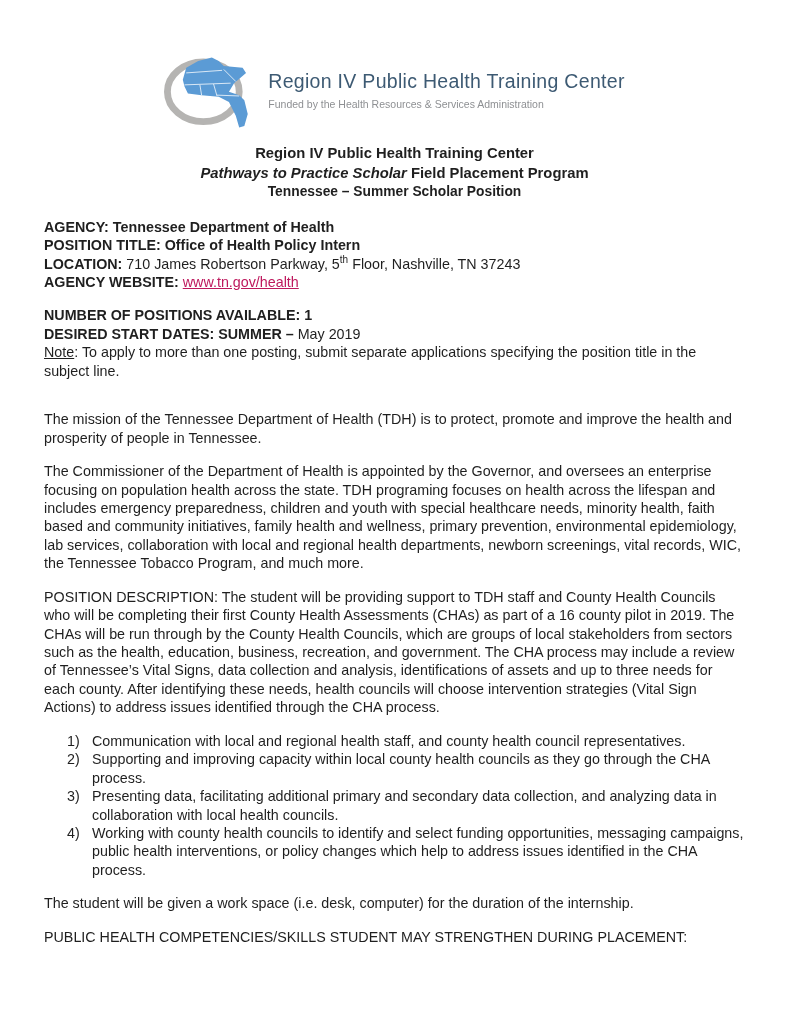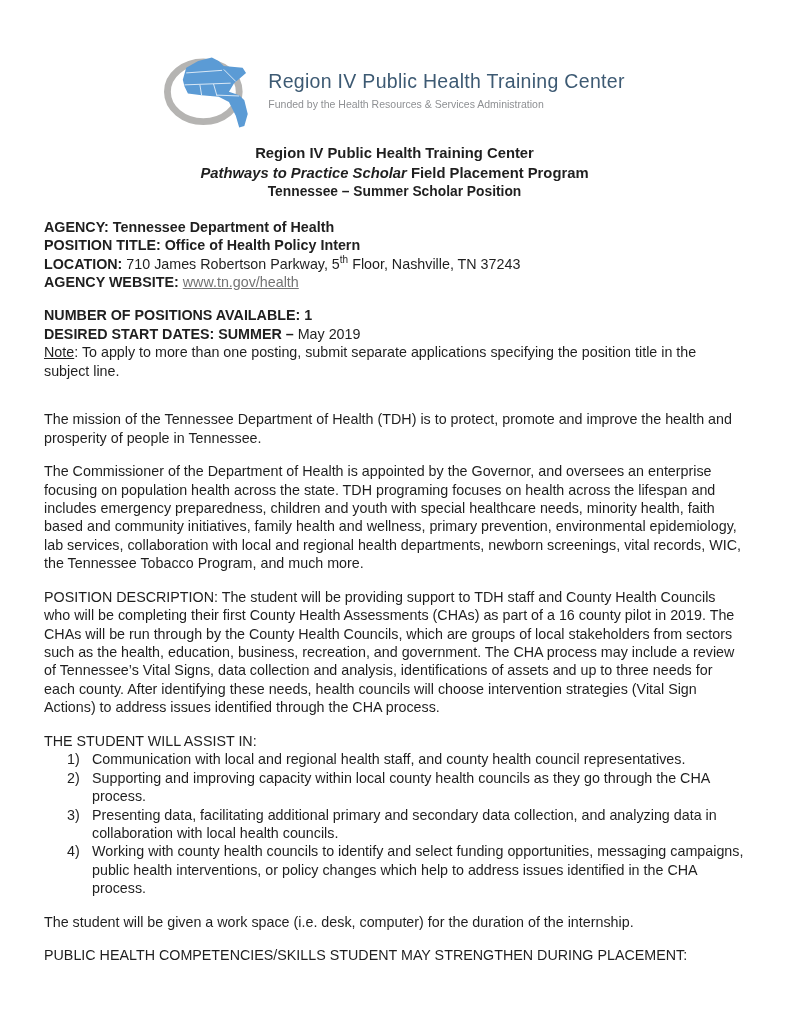--- a/index.html
+++ b/index.html
@@ -31,21 +31,21 @@
   .title-block .t2 { font-weight: bold; font-size: 14.8px; line-height: 1.32; }
   .title-block .t2 .it { font-style: italic; text-align: right; }
   .title-block .t3 { font-weight: bold; font-size: 13.8px; line-height: 1.35; }
   
   .doc { font-size: 14.3px; line-height: 1.29; }
   p, .line { margin: 0; }
   .gap { height: 15px; }
   .b { font-weight: bold; }
   .u { text-decoration: underline; }
   sup { font-size: 10px; vertical-align: super; line-height: 0; }
-  a.link { color: #737373; text-decoration: underline; cursor: pointer; }
+  a.link { color: #be185d; text-decoration: underline; cursor: pointer; }
   
   ol.numlist { list-style: none; counter-reset: li; }
   ol.numlist li { counter-increment: li; position: relative; }
   ol.numlist li::before { content: counter(li) ")"; position: absolute; }
   ol.assist { padding-left: 48px; }
   ol.assist li::before { left: -25px; }
 </style>
 </head>
 <body>
 
@@ -99,21 +99,20 @@
     <div class="gap"></div>
 
     <p class="line">The Commissioner of the Department of Health is appointed by the Governor, and oversees an enterprise focusing on population health across the state. TDH programing focuses on health across the lifespan and includes emergency preparedness, children and youth with special healthcare needs, minority health, faith based and community initiatives, family health and wellness, primary prevention, environmental epidemiology, lab services, collaboration with local and regional health departments, newborn screenings, vital records, WIC, the Tennessee Tobacco Program, and much more.</p>
 
     <div class="gap"></div>
 
     <p class="line">POSITION DESCRIPTION: The student will be providing support to TDH staff and County Health Councils who will be completing their first County Health Assessments (CHAs) as part of a 16 county pilot in 2019. The CHAs will be run through by the County Health Councils, which are groups of local stakeholders from sectors such as the health, education, business, recreation, and government. The CHA process may include a review of Tennessee’s Vital Signs, data collection and analysis, identifications of assets and up to three needs for each county. After identifying these needs, health councils will choose intervention strategies (Vital Sign Actions) to address issues identified through the CHA process.</p>
 
     <div class="gap"></div>
 
-    <p class="line">THE STUDENT WILL ASSIST IN:</p>
     <ol class="numlist assist">
       <li>Communication with local and regional health staff, and county health council representatives.</li>
       <li>Supporting and improving capacity within local county health councils as they go through the CHA process.</li>
       <li>Presenting data, facilitating additional primary and secondary data collection, and analyzing data in collaboration with local health councils.</li>
       <li>Working with county health councils to identify and select funding opportunities, messaging campaigns, public health interventions, or policy changes which help to address issues identified in the CHA process.</li>
     </ol>
 
     <div class="gap"></div>
 
     <p class="line">The student will be given a work space (i.e. desk, computer) for the duration of the internship.</p>

